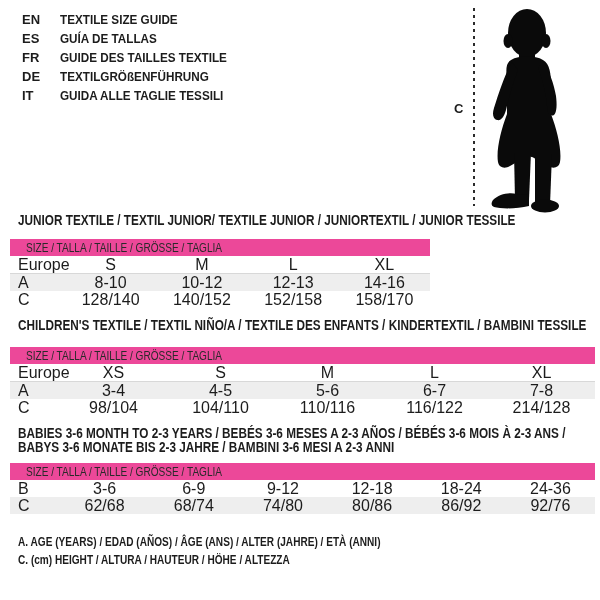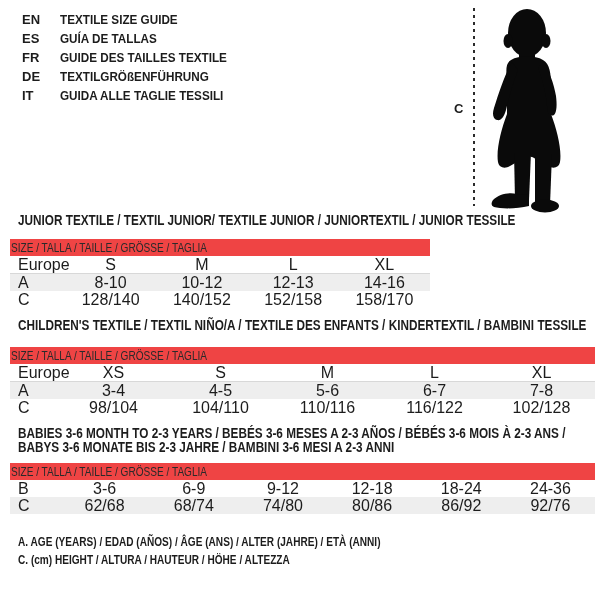--- a/index.html
+++ b/index.html
@@ -18,22 +18,22 @@
 
   
   #measure-line{position:absolute;left:473px;top:8px;width:2px;height:198px;
     background:repeating-linear-gradient(to bottom,#2b2b2b 0px,#2b2b2b 3px,transparent 3px,transparent 7px);}
   #measure-label{position:absolute;left:454px;top:101px;font-weight:bold;font-size:13px;}
   #silhouette{position:absolute;left:479px;top:2px;}
 
   
   .tbl-title{position:absolute;left:18px;font-weight:bold;font-size:14px;line-height:14px;}
   .table{position:absolute;left:10px;}
-  .size-bar{height:17px;background:#ef4444;display:flex;align-items:center;
-    padding-left:1px;box-sizing:border-box;font-size:12px;color:#2a2a2a;}
+  .size-bar{height:17px;background:#ec4899;display:flex;align-items:center;
+    padding-left:16px;box-sizing:border-box;font-size:12px;color:#2a2a2a;}
   .trow{display:flex;height:17px;align-items:center;font-size:16px;box-sizing:border-box;}
   .trow.bordered{height:18px;border-bottom:1px solid #d8d8d8;}
   .trow.stripe{background:#eeeeee;}
   .tlabel{padding-left:8px;box-sizing:border-box;flex:0 0 auto;}
   #t1{width:420px;top:239px;} #t1 .tlabel{width:55px;}
   #t2{width:585px;top:347px;} #t2 .tlabel{width:50px;}
   #t3{width:585px;top:463px;} #t3 .tlabel{width:50px;}
   #t1-title{top:213px;} #t2-title{top:318px;} #t3-title{top:426px;}
   .tcell{flex:1 1 0;text-align:center;}
 
@@ -138,21 +138,21 @@
     <span class="tcell">5-6</span>
     <span class="tcell">6-7</span>
     <span class="tcell">7-8</span>
   </div>
   <div class="trow">
     <span class="tlabel">C</span>
     <span class="tcell">98/104</span>
     <span class="tcell">104/110</span>
     <span class="tcell">110/116</span>
     <span class="tcell">116/122</span>
-    <span class="tcell">102/128</span>
+    <span class="tcell">214/128</span>
   </div>
 </div>
 
 <div class="tbl-title" id="t3-title">
   <div><span class="cond84">BABIES 3-6 MONTH TO 2-3 YEARS / BEBÉS 3-6 MESES A 2-3 AÑOS / BÉBÉS 3-6 MOIS À 2-3 ANS /</span></div>
   <div><span class="cond84">BABYS 3-6 MONATE BIS 2-3 JAHRE / BAMBINI 3-6 MESI A 2-3 ANNI</span></div>
 </div>
 <div class="table" id="t3">
   <div class="size-bar">
     <span class="cond84">SIZE / TALLA / TAILLE / GRÖSSE / TAGLIA</span>

